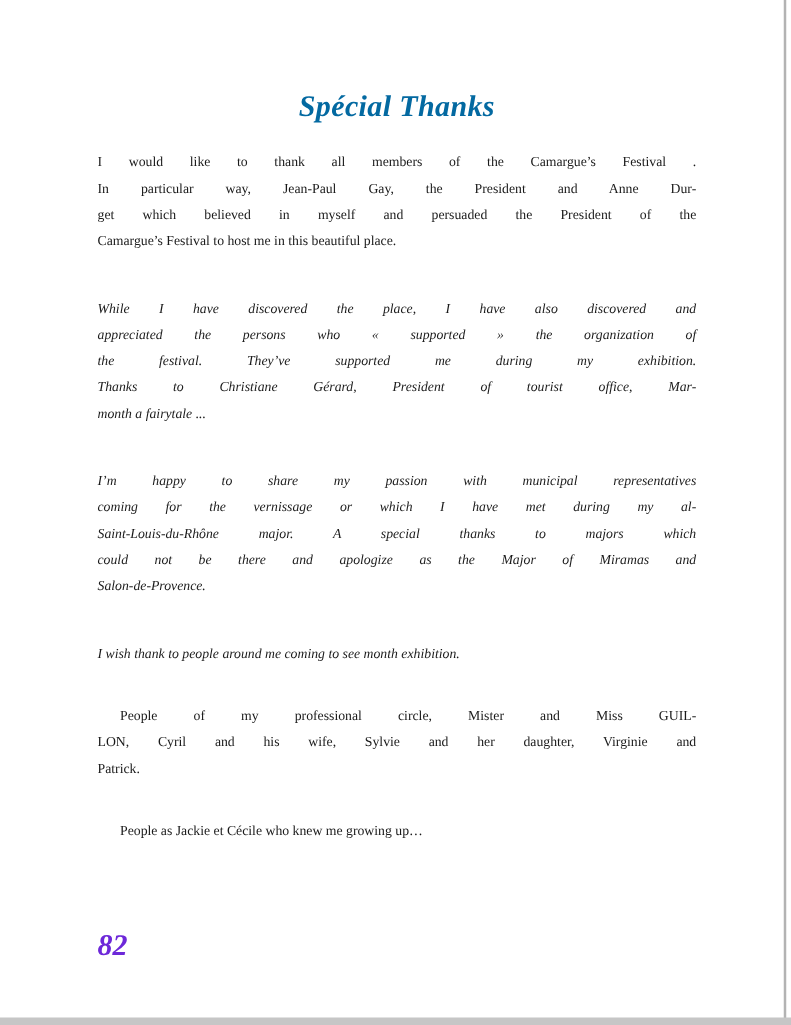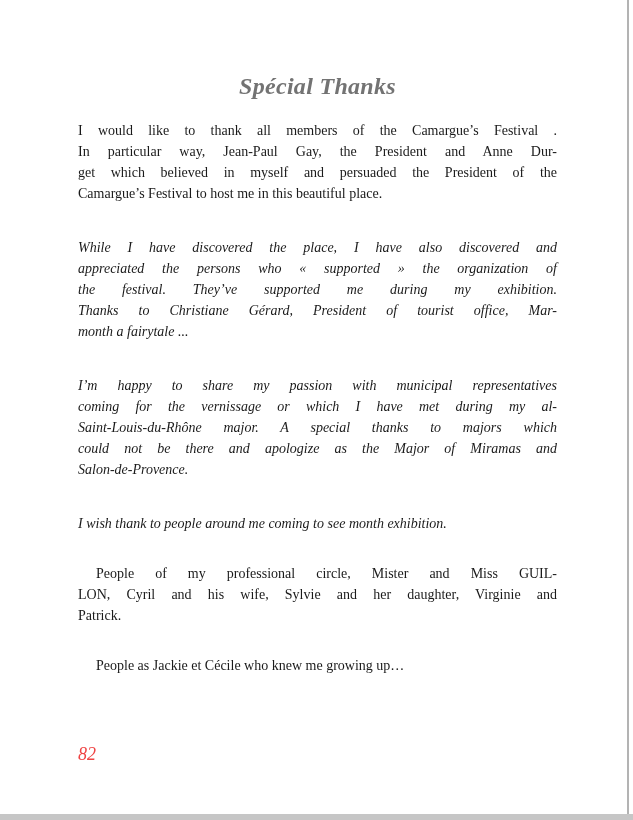--- a/index.html
+++ b/index.html
@@ -39,24 +39,24 @@
     width: 479px;
   }
   .title {
     margin-top: 72px;
     font-size: 24px;
     line-height: 28px;
     font-weight: bold;
     font-style: italic;
     text-align: center;
     letter-spacing: 0.3px;
-    color: #737373;
+    color: #0369a1;
   }
   .para {
-    font-size: 14px;
+    font-size: 11px;
     line-height: 21px;
   }
   .p-first { margin-top: 20px; }
   .p-sect  { margin-top: 33px; font-style: italic; }
   .p-run   { margin-top: 6px; }
   .p-run2  { margin-top: 3px; }
   .line {
     text-align: left;
     white-space: normal;
   }
@@ -66,24 +66,24 @@
     text-justify: inter-word;
   }
   .line.indent {
     text-indent: 18px;
     margin-top: 29px;
   }
   .page-number {
     position: absolute;
     left: 78px;
     top: 744px;
-    font-size: 18px;
-    font-weight: normal;
+    font-size: 24px;
+    font-weight: bold;
     font-style: italic;
-    color: #ef4444;
+    color: #6d28d9;
   }
 </style>
 </head>
 <body>
 
 <div class="page">
   <div class="content">
     <div class="title">Spécial Thanks</div>
     <div>
         <div class="para p-first">

